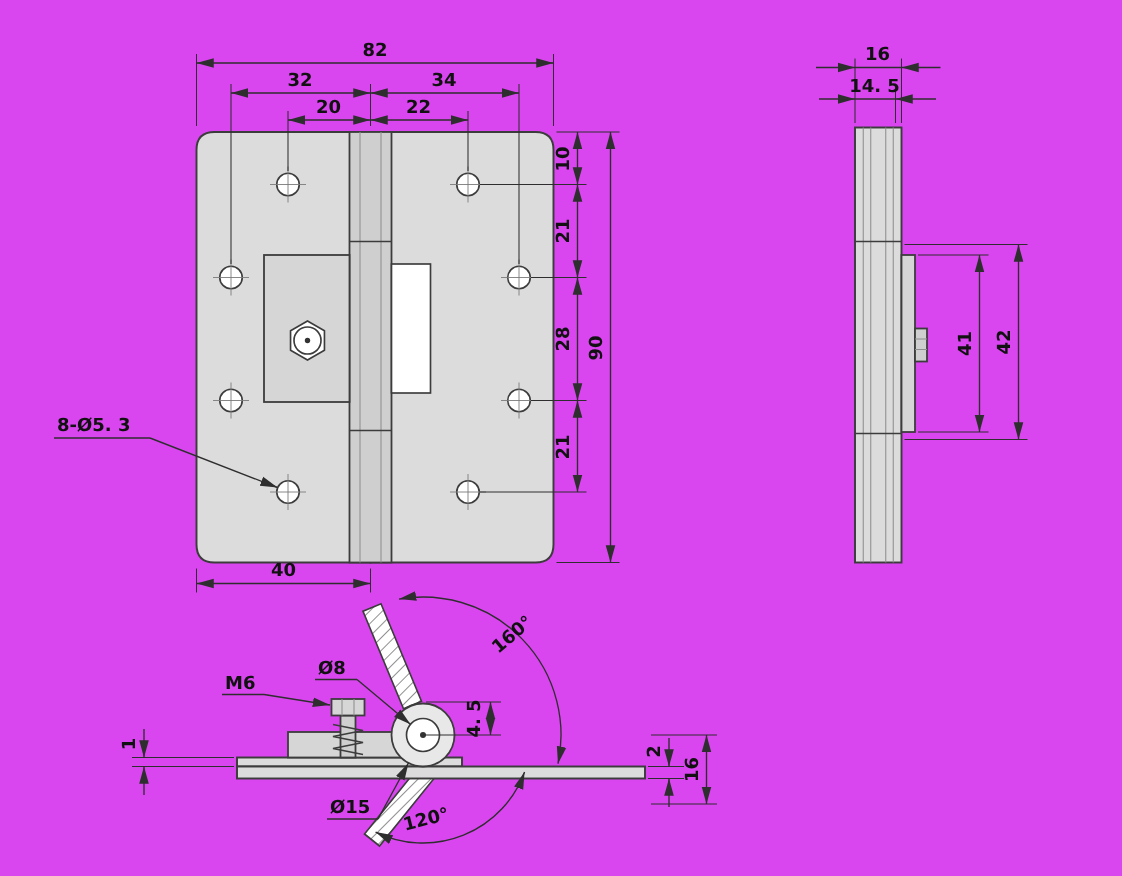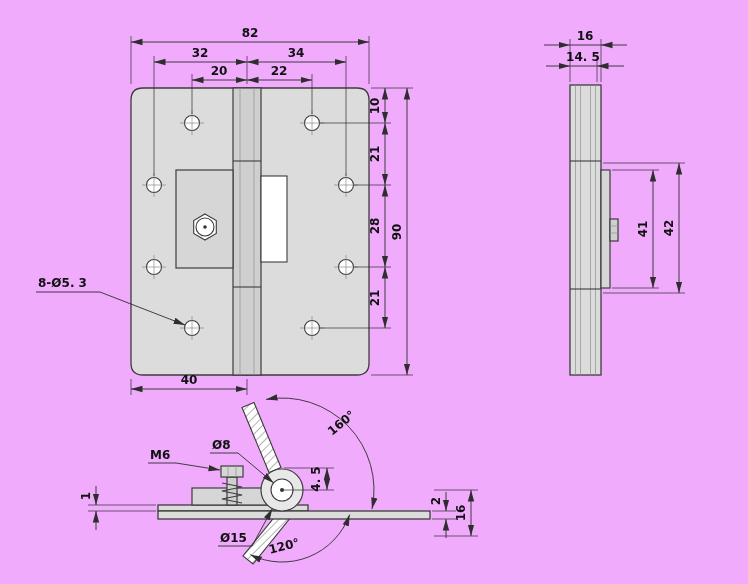--- a/index.html
+++ b/index.html
@@ -1,16 +1,16 @@
 <!DOCTYPE html>
 <html><head>
 <meta charset="utf-8">
 <style>
   html,body { margin:0; padding:0; background:#ffffff; }
-  .stage { width:748px; height:584px; background:#f0abfc; position:relative; }
+  .stage { width:748px; height:584px; background:#d946ef; position:relative; }
   svg { display:block; }
   .metal      { fill:#dcdcdc; stroke:#3c3c3c; stroke-width:1.3; }
   .metal-dark { fill:#cfcfcf; stroke:#3c3c3c; stroke-width:1.2; }
   .metal-mid  { fill:#d6d6d6; stroke:#3c3c3c; stroke-width:1.2; }
   .white-part { fill:#ffffff; stroke:#3c3c3c; stroke-width:1.1; }
   .objline    { stroke:#3c3c3c; stroke-width:1.1; fill:none; }
   .thin       { stroke:#8f8f8f; stroke-width:0.7; fill:none; }
   .hole       { fill:#ffffff; stroke:#3c3c3c; stroke-width:1.1; }
   .cmark      { stroke:#7a7a7a; stroke-width:0.6; }
   .ext        { stroke:#2e2e2e; stroke-width:0.7; fill:none; }

